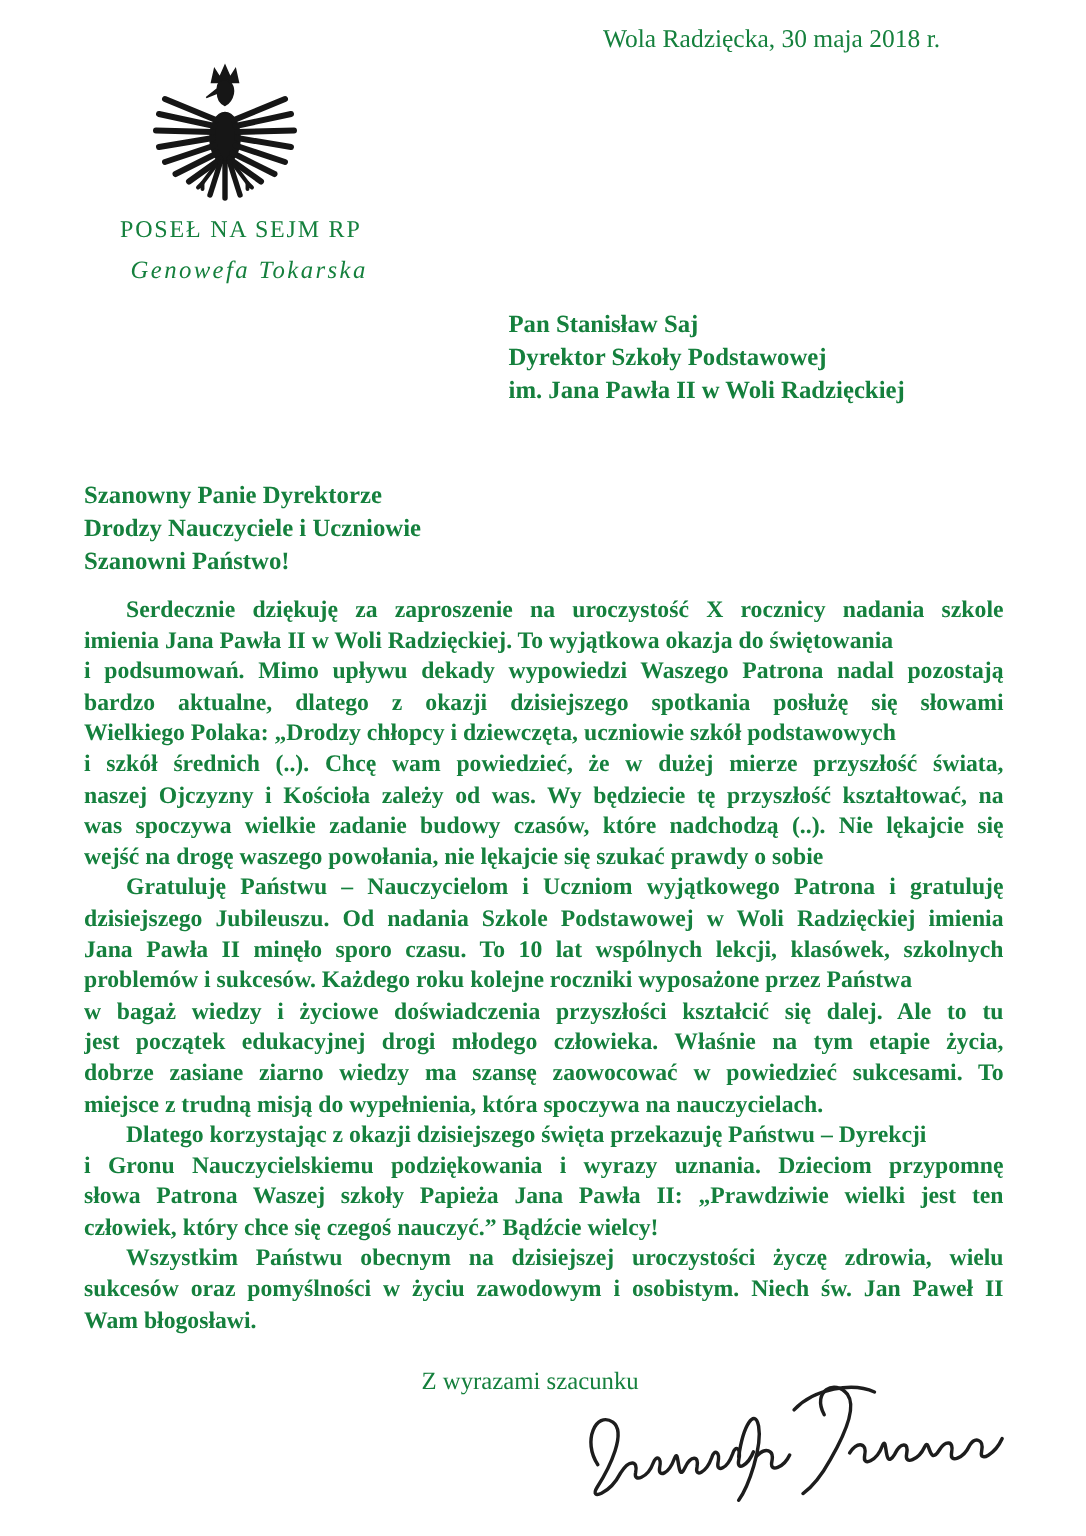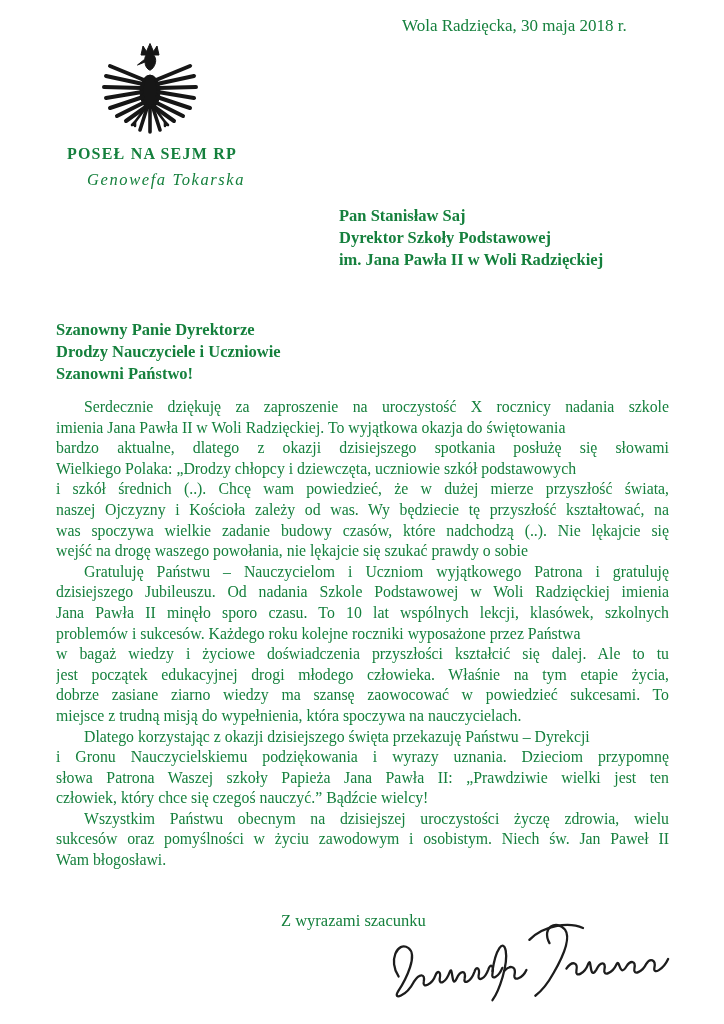--- a/index.html
+++ b/index.html
@@ -9,25 +9,25 @@
     margin:0 auto;
     background:#ffffff;
     font-family:"Liberation Serif", serif;
     color:#15803d;
     overflow:hidden;
   }
   .abs{position:absolute;}
   .date{left:402px;top:16px;font-size:17px;}
   .emblem{left:98px;top:40px;width:104px;height:96px;}
   .emblem svg{width:100%;height:100%;display:block;}
-  .sender-title{left:67px;top:145px;font-size:16px;font-weight:bold;letter-spacing:1.2px;}
+  .sender-title{left:80px;top:145px;font-size:16px;font-weight:normal;letter-spacing:1.2px;}
   .sender-name{left:87px;top:170px;font-size:16.5px;letter-spacing:1.6px;font-style:italic;}
   .recipient{left:339px;top:205px;font-size:16.5px;font-weight:bold;line-height:22px;}
   .salutation{left:56px;top:319px;font-size:16.5px;font-weight:bold;line-height:22px;}
-  .body{left:56px;top:397px;width:613px;font-size:15.8px;}
+  .body{left:56px;top:397px;width:613px;font-size:15.8px;font-weight:bold;}
   .ln{line-height:20.6px;height:20.6px;overflow:hidden;}
   .j{text-align:justify;text-align-last:justify;}
   .ind{text-indent:28px;}
   .closing{left:281px;top:911px;font-size:16.5px;}
   .signature{left:378px;top:912px;width:296px;height:92px;transform:rotate(-2deg);}
   .signature svg{width:100%;height:100%;display:block;}
 </style>
 </head>
 <body>
 
@@ -93,20 +93,21 @@
   <div class="abs salutation">
     <div>Szanowny Panie Dyrektorze</div>
     <div>Drodzy Nauczyciele i Uczniowie</div>
     <div>Szanowni Państwo!</div>
   </div>
 
   <div class="abs body">
 
     <div class="ln ind j">Serdecznie dziękuję za zaproszenie na uroczystość X rocznicy nadania szkole</div>
     <div class="ln">imienia Jana Pawła II w Woli Radzięckiej. To wyjątkowa okazja do świętowania</div>
+    <div class="ln j">i podsumowań. Mimo upływu dekady wypowiedzi Waszego Patrona nadal pozostają</div>
     <div class="ln j">bardzo aktualne, dlatego z okazji dzisiejszego spotkania posłużę się słowami</div>
     <div class="ln">Wielkiego Polaka: „Drodzy chłopcy i dziewczęta, uczniowie szkół podstawowych</div>
     <div class="ln j">i szkół średnich (..). Chcę wam powiedzieć, że w dużej mierze przyszłość świata,</div>
     <div class="ln j">naszej Ojczyzny i Kościoła zależy od was. Wy będziecie tę przyszłość kształtować, na</div>
     <div class="ln j">was spoczywa wielkie zadanie budowy czasów, które nadchodzą (..). Nie lękajcie się</div>
     <div class="ln">wejść na drogę waszego powołania, nie lękajcie się szukać prawdy o sobie</div>
 
     <div class="ln ind j">Gratuluję Państwu – Nauczycielom i Uczniom wyjątkowego Patrona i gratuluję</div>
     <div class="ln j">dzisiejszego Jubileuszu. Od nadania Szkole Podstawowej w Woli Radzięckiej imienia</div>
     <div class="ln j">Jana Pawła II minęło sporo czasu. To 10 lat wspólnych lekcji, klasówek, szkolnych</div>

